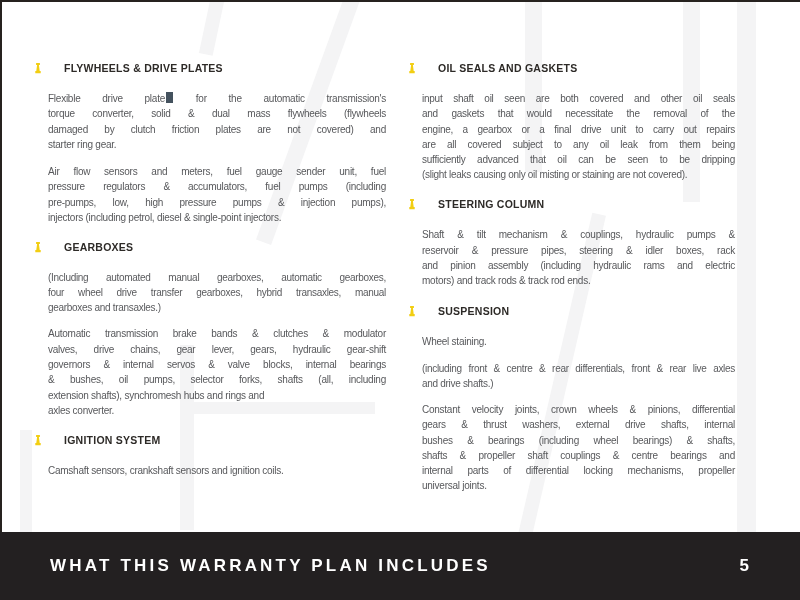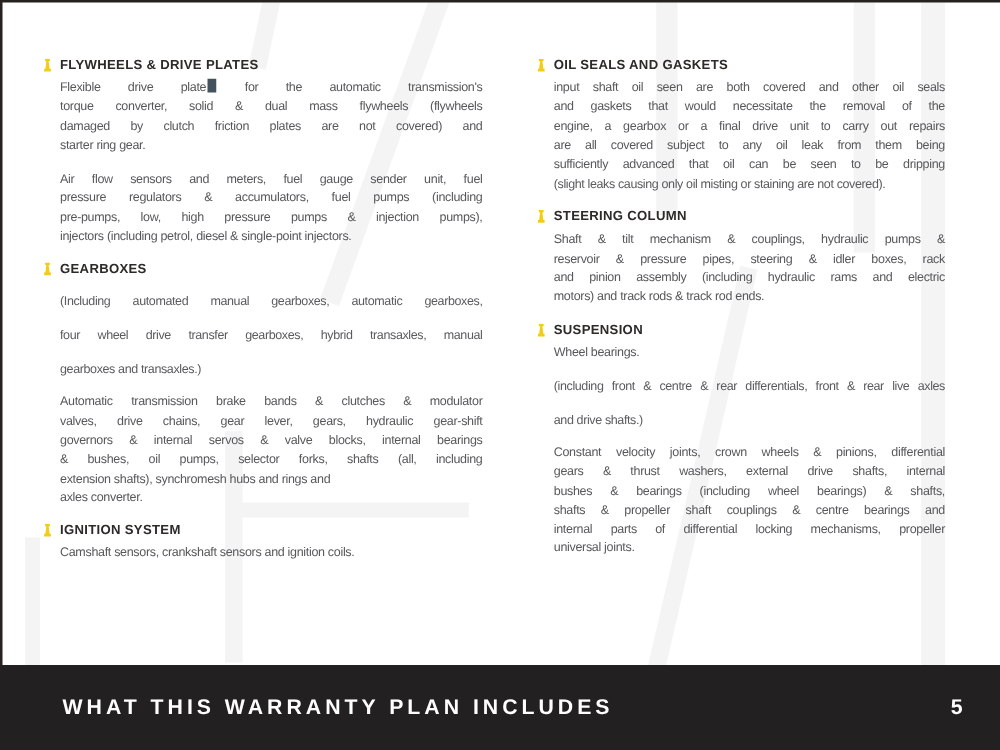--- a/index.html
+++ b/index.html
@@ -8,46 +8,46 @@
     overflow:hidden;font-family:"Liberation Sans",sans-serif;
   }
   
   .border-top{position:absolute;left:0;top:0;width:800px;height:2px;background:#26221f;}
   .border-left{position:absolute;left:0;top:0;width:2px;height:600px;background:#26221f;}
   
   .wm{position:absolute;background:#f4f4f5;}
   
   .col{position:absolute;top:46px;}
   #col-left{left:48px;width:338px;}
-  #col-right{left:443px;width:313px;}
+  #col-right{left:422px;width:313px;}
   .sec{margin-bottom:12px;position:relative;}
   .sec-head{position:relative;margin-bottom:4px;}
   .bullet{position:absolute;left:-14px;top:1px;width:8px;height:11px;display:inline-block;}
   .bullet svg{display:block;}
   .sec-title{
-    margin:0;font-size:10.5px;font-weight:bold;letter-spacing:.25px;
+    margin:16px;font-size:10.5px;font-weight:bold;letter-spacing:.25px;
     color:#2d2a27;text-transform:uppercase;line-height:13px;
   }
   .para{margin:0 0 11px 0;}
   .para:last-child{margin-bottom:0;}
   .line{
     font-size:10px;line-height:15.3px;color:#57585b;letter-spacing:-.25px;
     white-space:nowrap;text-align:left;
   }
   .line.j{text-align:justify;text-align-last:justify;white-space:normal;}
-  .para.small .line{font-size:10px;line-height:15px;letter-spacing:-.3px;color:#5a5b5e;margin-top:12px;}
+  .para.small .line{font-size:10px;line-height:15px;letter-spacing:-.3px;color:#5a5b5e;}
   .cursor-box{
     display:inline-block;width:7px;height:11px;background:#44525e;
     vertical-align:-1px;margin:0 1px;
   }
   
   #footer{
     position:absolute;left:0;bottom:0;width:800px;height:68px;background:#232021;
     display:flex;align-items:center;justify-content:space-between;
-    padding:0 30px 0 50px;box-sizing:border-box;
+    padding:0 51px 0 50px;box-sizing:border-box;
   }
   #footer .ft-title{
     color:#ffffff;font-size:17px;font-weight:bold;letter-spacing:3.2px;
     text-transform:uppercase;
   }
   #footer .ft-page{color:#ffffff;font-size:17px;font-weight:bold;}
 </style>
 </head>
 <body>
 
@@ -186,21 +186,21 @@
     <div class="sec-head">
       <span class="bullet">
         <svg width="8" height="11" viewBox="0 0 8 11" xmlns="http://www.w3.org/2000/svg">
           <path d="M2.1 0 H5.9 V1.9 H2.1 Z M3.1 1.9 H4.9 L5.7 8 H2.3 Z M1.3 8 H6.7 V10.2 H1.3 Z" fill="#f2ce12"></path>
         </svg>
       </span>
       <h3 class="sec-title">SUSPENSION</h3>
     </div>
     <div class="paras">
           <div class="para normal">
-            <div class="line">Wheel bearings.</div>
+            <div class="line">Wheel staining.</div>
           </div>
         </div>
   </section>
 
   <section class="sec">
     <div class="paras">
           <div class="para small">
             <div class="line j">(including front &amp; centre &amp; rear differentials, front &amp; rear live axles</div>
             <div class="line">and drive shafts.)</div>
           </div>

